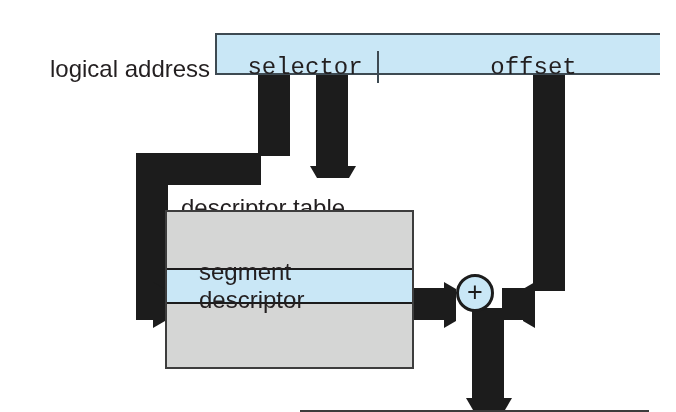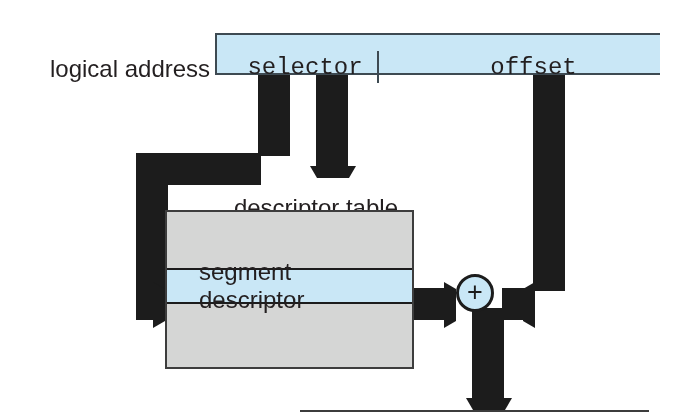--- a/index.html
+++ b/index.html
@@ -45,21 +45,21 @@
     display: flex;
     align-items: center;
     justify-content: center;
     font-size: 24px;
     color: var(--text);
   }
   .cell.selector { width: 146px; border-right: 2px solid var(--box-border); }
   .cell.offset { flex: 1; }
   
   .logical { left: 2px; top: 8px; }
-  .table-label { left: 133px; top: 147px; width: 249px; text-align: right; }
+  .table-label { left: 133px; top: 147px; width: 249px; text-align: left; }
   .result-label { left: 266px; top: 386px; width: 353px; text-align: center; }
   
   .dtable {
     position: absolute;
     left: 133px; top: 178px;
     width: 249px; height: 159px;
     background: var(--table-fill);
     border: 2px solid var(--table-border);
   }
   .drow {

